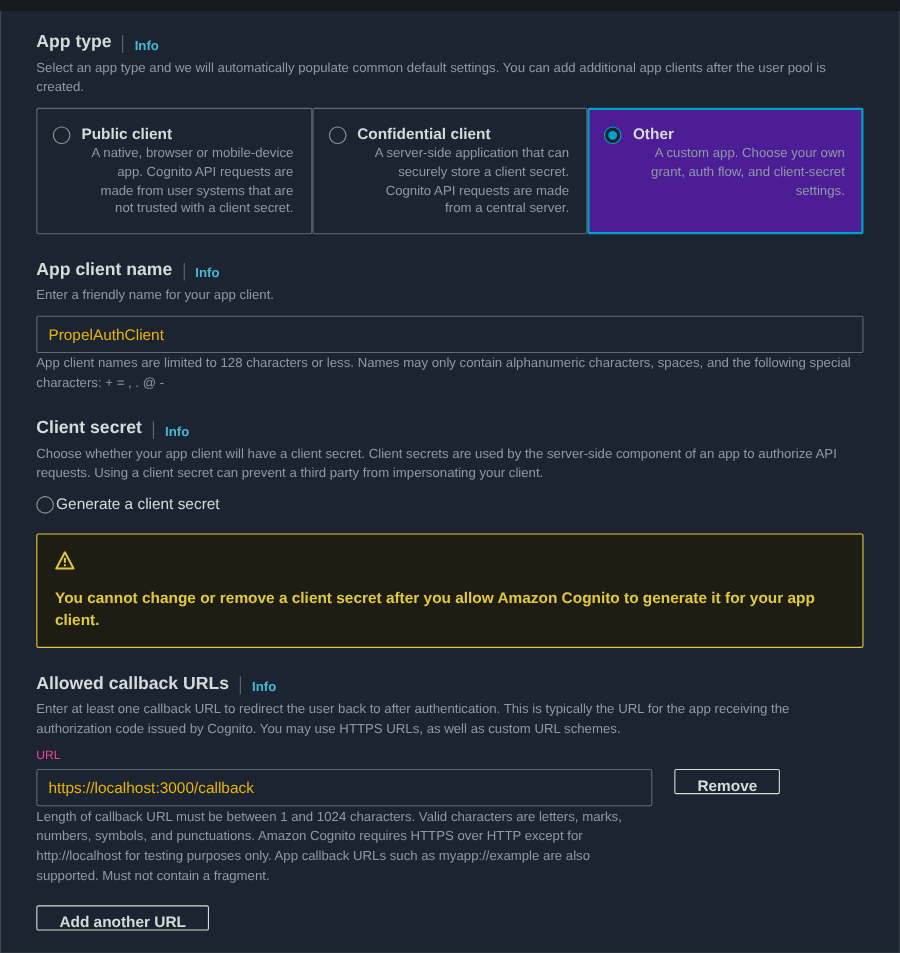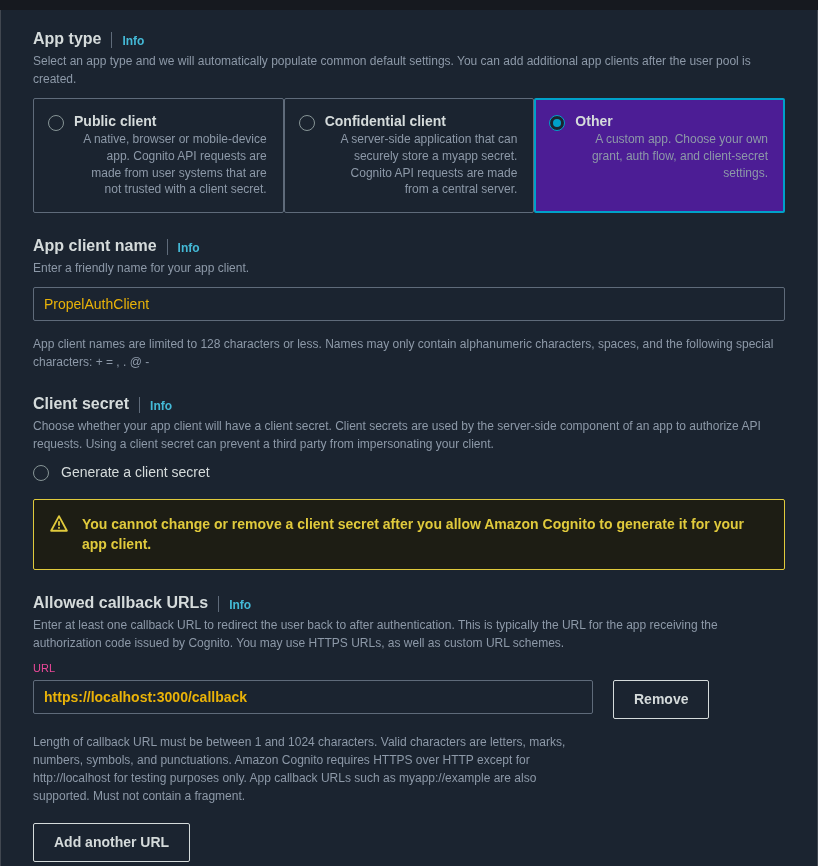--- a/index.html
+++ b/index.html
@@ -110,41 +110,42 @@
     border-radius: 2px;
     color: #eab308;
     font-size: 14px;
     padding: 6px 10px;
     height: 34px;
   }
   .helper {
     color: #8d99a8;
     font-size: 12px;
     line-height: 1.5;
-    margin-top: 14px;
+    margin-top: 0;
   }
   .radio-row {
     display: flex;
     align-items: center;
-    gap: 12px;
+    gap: 2px;
     margin-bottom: 8px;
     cursor: pointer;
   }
   .radio-label {
     color: #d5dbdb;
     font-size: 14px;
   }
   .alert {
     border: 1px solid #e0ca3c;
     background: #1d1d14;
     border-radius: 2px;
     padding: 14px 16px;
     display: flex;
     gap: 14px;
     margin-top: 18px;
+    flex-direction: column;
   }
   .alert-icon {
     flex-shrink: 0;
     width: 18px;
     height: 18px;
     margin-top: 1px;
   }
   .alert-text {
     color: #e0ca3c;
     font-size: 14px;
@@ -155,29 +156,29 @@
     color: #ec4899;
     font-size: 11px;
     margin-bottom: 6px;
     margin-top: 6px;
   }
   .url-row {
     display: flex;
     gap: 20px;
     align-items: flex-start;
   }
-  .url-row .text-input { flex: 1; max-width: 560px; font-weight: bold; }
+  .url-row .text-input { flex: 1; max-width: 560px; }
   .btn {
     background: transparent;
     border: 1px solid #d5dbdb;
     color: #d5dbdb;
     font-weight: 700;
     font-size: 14px;
     padding: 6px 20px;
-    height: 39px;
+    height: 23px;
     border-radius: 2px;
     cursor: pointer;
   }
   .url-helper-col { max-width: 560px; }
   .add-row { margin-top: 18px; }
 </style>
 </head>
 <body>
 
 <div class="panel">
@@ -194,21 +195,21 @@
         <span class="radio"></span>
         <div class="tile-body">
           <div class="tile-title">Public client</div>
           <div class="tile-desc">A native, browser or mobile-device app. Cognito API requests are made from user systems that are not trusted with a client secret.</div>
         </div>
       </div>
       <div class="tile">
         <span class="radio"></span>
         <div class="tile-body">
           <div class="tile-title">Confidential client</div>
-          <div class="tile-desc">A server-side application that can securely store a myapp secret. Cognito API requests are made from a central server.</div>
+          <div class="tile-desc">A server-side application that can securely store a client secret. Cognito API requests are made from a central server.</div>
         </div>
       </div>
       <div class="tile selected">
         <span class="radio selected"></span>
         <div class="tile-body">
           <div class="tile-title">Other</div>
           <div class="tile-desc">A custom app. Choose your own grant, auth flow, and client-secret settings.</div>
         </div>
       </div>
     </div>

